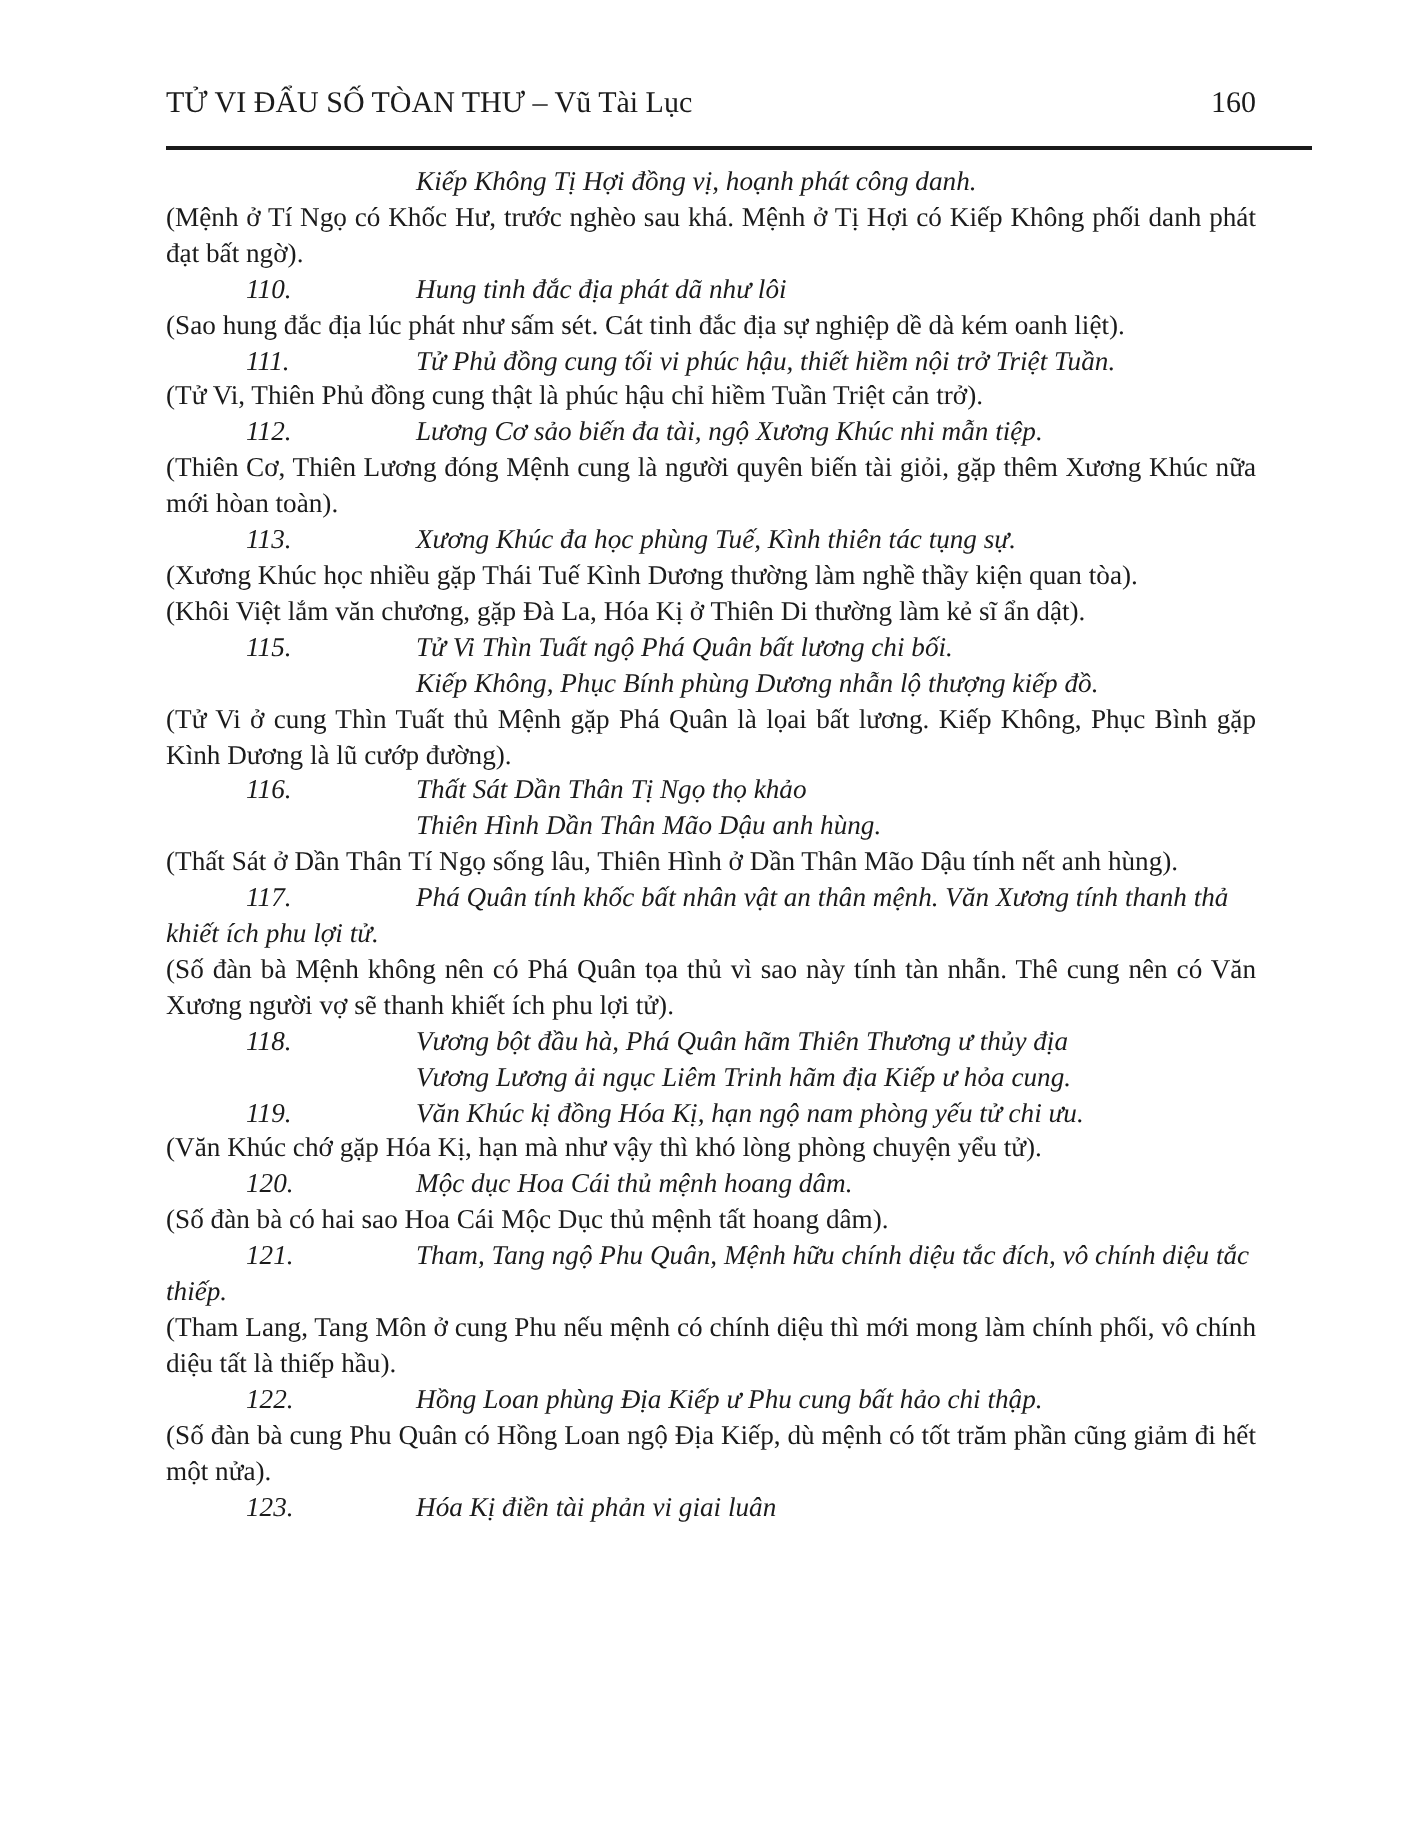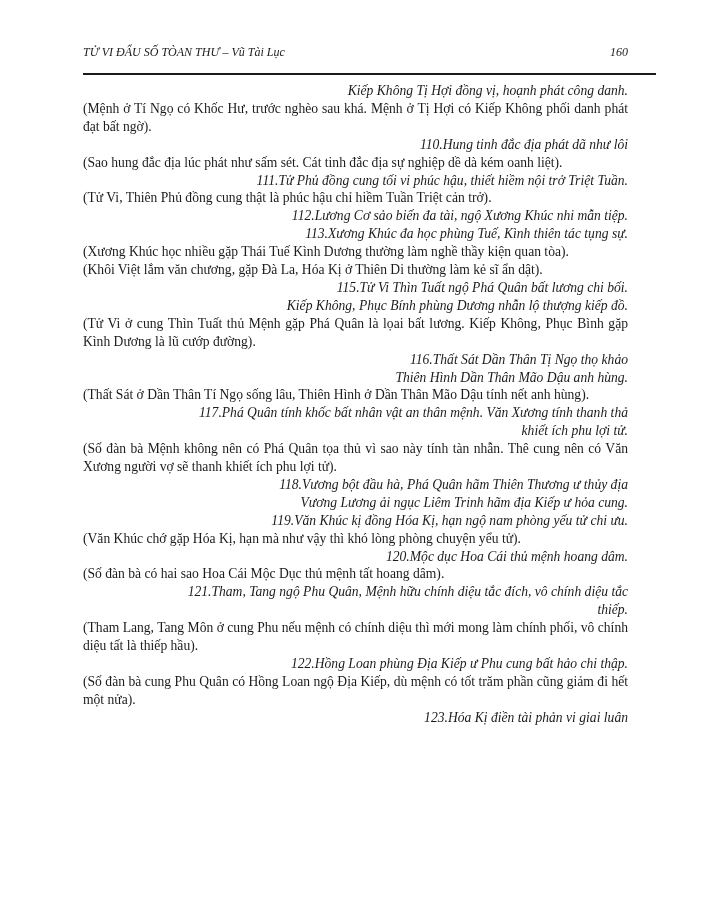--- a/index.html
+++ b/index.html
@@ -20,42 +20,41 @@
   .content {
     position: absolute;
     left: 83px;
     top: 43px;
     width: 545px;
   }
   .page-header {
     display: flex;
     justify-content: space-between;
     align-items: center;
-    font-size: 12px;
+    font-size: 15px;
     line-height: 18px;
     white-space: nowrap;
-    font-style: italic;
   }
   .header-rule {
     width: 573px;
     height: 2px;
     background: #1a1a1a;
     margin-top: 12px;
   }
   .page-body {
     margin-top: 7px;
     font-size: 13.6px;
     line-height: 17.9px;
   }
   .page-body p {
     margin: 0;
   }
   .verse-line {
     font-style: italic;
-    text-align: right;
+    text-align: left;
   }
   .vnum {
     display: inline-block;
     width: 125px;
     padding-left: 40px;
     box-sizing: border-box;
     font-style: italic;
   }
   .commentary {
     font-style: normal;
@@ -73,20 +72,21 @@
     </div>
     <div class="header-rule"></div>
     <div class="page-body" id="body-content">
         <p class="verse-line"><span class="vnum"></span><span>Kiếp Không Tị Hợi đồng vị, hoạnh phát công danh.</span></p>
         <p class="commentary">(Mệnh ở Tí Ngọ có Khốc Hư, trước nghèo sau khá. Mệnh ở Tị Hợi có Kiếp Không phối danh phát đạt bất ngờ).</p>
         <p class="verse-line"><span class="vnum">110.</span><span>Hung tinh đắc địa phát dã như lôi</span></p>
         <p class="commentary">(Sao hung đắc địa lúc phát như sấm sét. Cát tinh đắc địa sự nghiệp dề dà kém oanh liệt).</p>
         <p class="verse-line"><span class="vnum">111.</span><span>Tử Phủ đồng cung tối vi phúc hậu, thiết hiềm nội trở Triệt Tuần.</span></p>
         <p class="commentary">(Tử Vi, Thiên Phủ đồng cung thật là phúc hậu chỉ hiềm Tuần Triệt cản trở).</p>
         <p class="verse-line"><span class="vnum">112.</span><span>Lương Cơ sảo biến đa tài, ngộ Xương Khúc nhi mẫn tiệp.</span></p>
+        <p class="commentary">(Thiên Cơ, Thiên Lương đóng Mệnh cung là người quyên biến tài giỏi, gặp thêm Xương Khúc nữa mới hòan toàn).</p>
         <p class="verse-line"><span class="vnum">113.</span><span>Xương Khúc đa học phùng Tuế, Kình thiên tác tụng sự.</span></p>
         <p class="commentary">(Xương Khúc học nhiều gặp Thái Tuế Kình Dương thường làm nghề thầy kiện quan tòa).</p>
         <p class="commentary">(Khôi Việt lắm văn chương, gặp Đà La, Hóa Kị ở Thiên Di thường làm kẻ sĩ ẩn dật).</p>
         <p class="verse-line"><span class="vnum">115.</span><span>Tử Vi Thìn Tuất ngộ Phá Quân bất lương chi bối.</span></p>
         <p class="verse-line"><span class="vnum"></span><span>Kiếp Không, Phục Bính phùng Dương nhẫn lộ thượng kiếp đồ.</span></p>
         <p class="commentary">(Tử Vi ở cung Thìn Tuất thủ Mệnh gặp Phá Quân là lọai bất lương. Kiếp Không, Phục Bình gặp Kình Dương là lũ cướp đường).</p>
         <p class="verse-line"><span class="vnum">116.</span><span>Thất Sát Dần Thân Tị Ngọ thọ khảo</span></p>
         <p class="verse-line"><span class="vnum"></span><span>Thiên Hình Dần Thân Mão Dậu anh hùng.</span></p>
         <p class="commentary">(Thất Sát ở Dần Thân Tí Ngọ sống lâu, Thiên Hình ở Dần Thân Mão Dậu tính nết anh hùng).</p>
         <p class="verse-line"><span class="vnum">117.</span><span>Phá Quân tính khốc bất nhân vật an thân mệnh. Văn Xương tính thanh thả khiết ích phu lợi tử.</span></p>

